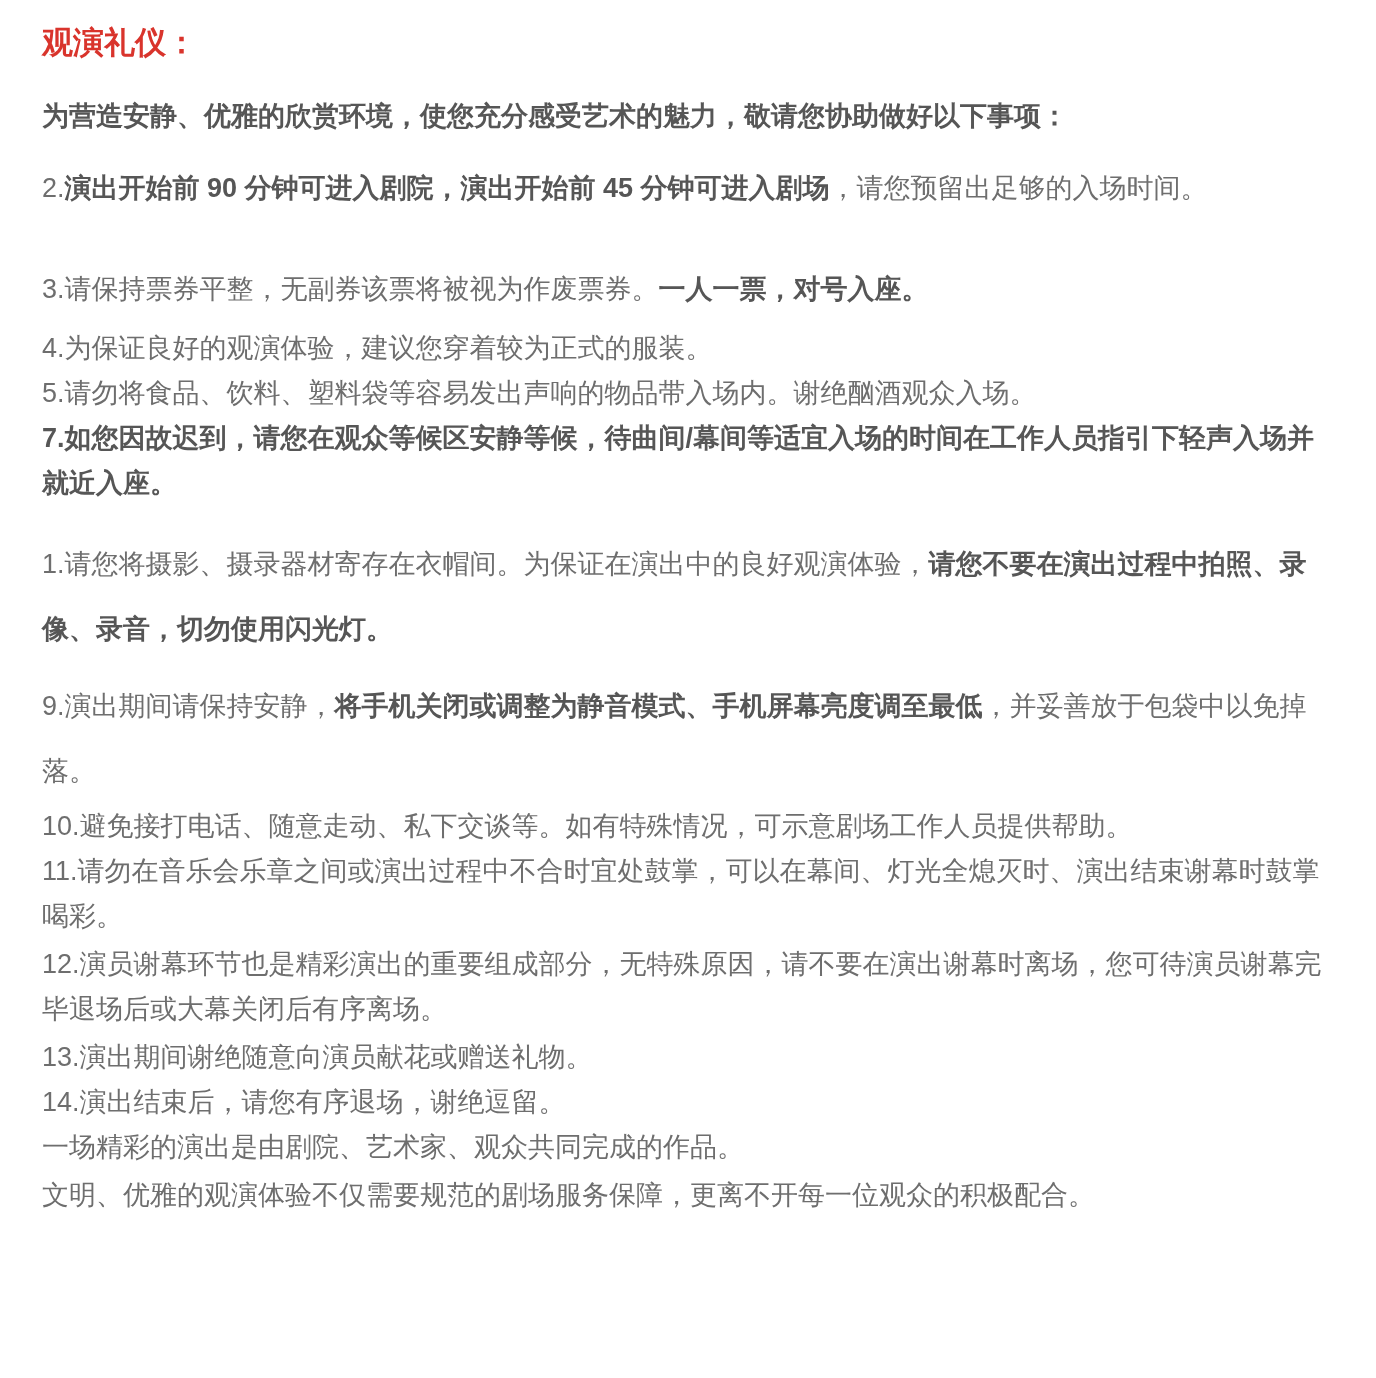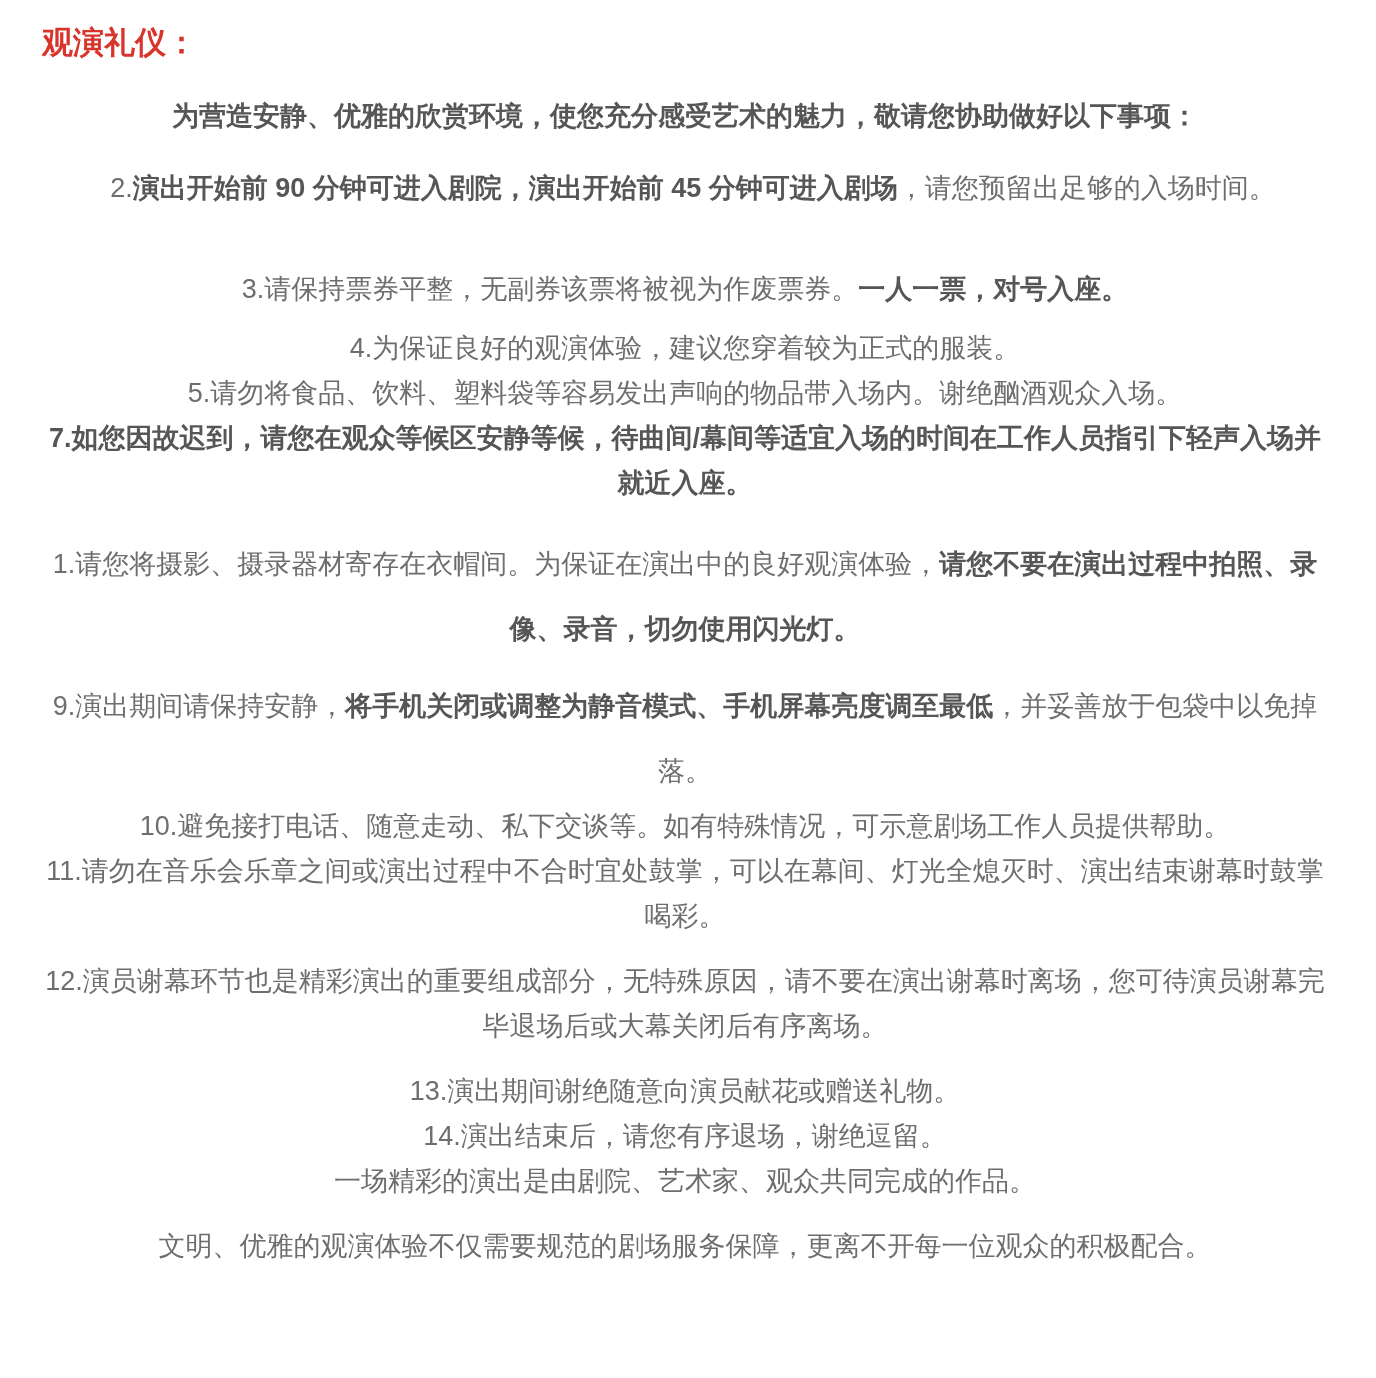--- a/index.html
+++ b/index.html
@@ -24,29 +24,29 @@
     font-size: 31px;
     line-height: 42px;
     font-weight: bold;
     color: var(--title-color);
     margin-bottom: 30px;
   }
   .para {
     font-size: 27px;
     line-height: 45px;
     color: var(--body-color);
-    text-align: center;
+    text-align: left;
   }
   .para .seg { color: var(--body-color); font-weight: normal; }
   .para .seg.bold { color: var(--bold-color); font-weight: bold; }
   .lh-wide { line-height: 65px; }
-  .mt-xs  { margin-top: 20px; }
+  .mt-xs  { margin-top: 3px; }
   .mt-sm  { margin-top: 12px; }
   .mt-md  { margin-top: 26px; }
-  .mt-lg  { margin-top: 27px; margin-left: 16px; }
+  .mt-lg  { margin-top: 27px; }
   .mt-lg2 { margin-top: 14px; }
   .mt-xl  { margin-top: 56px; }
 </style>
 </head>
 <body>
 
 <div class="page">
 
   <h1 class="page-title">观演礼仪：</h1>
 

